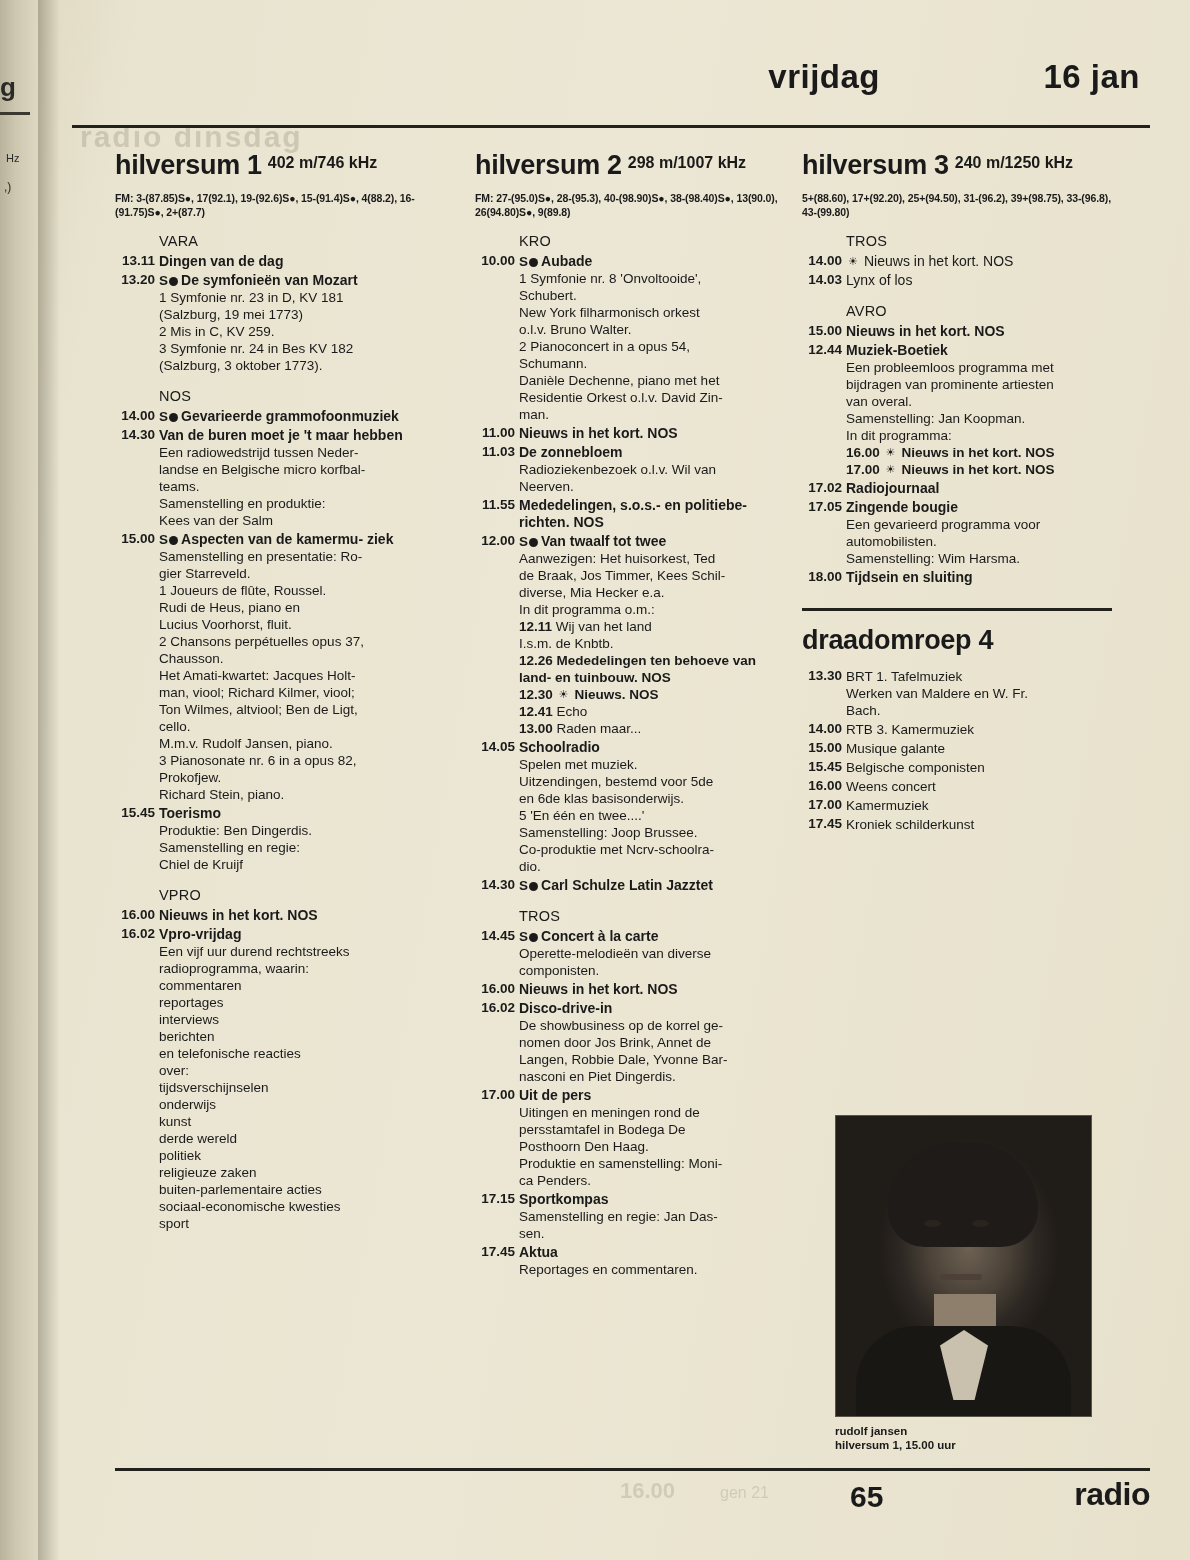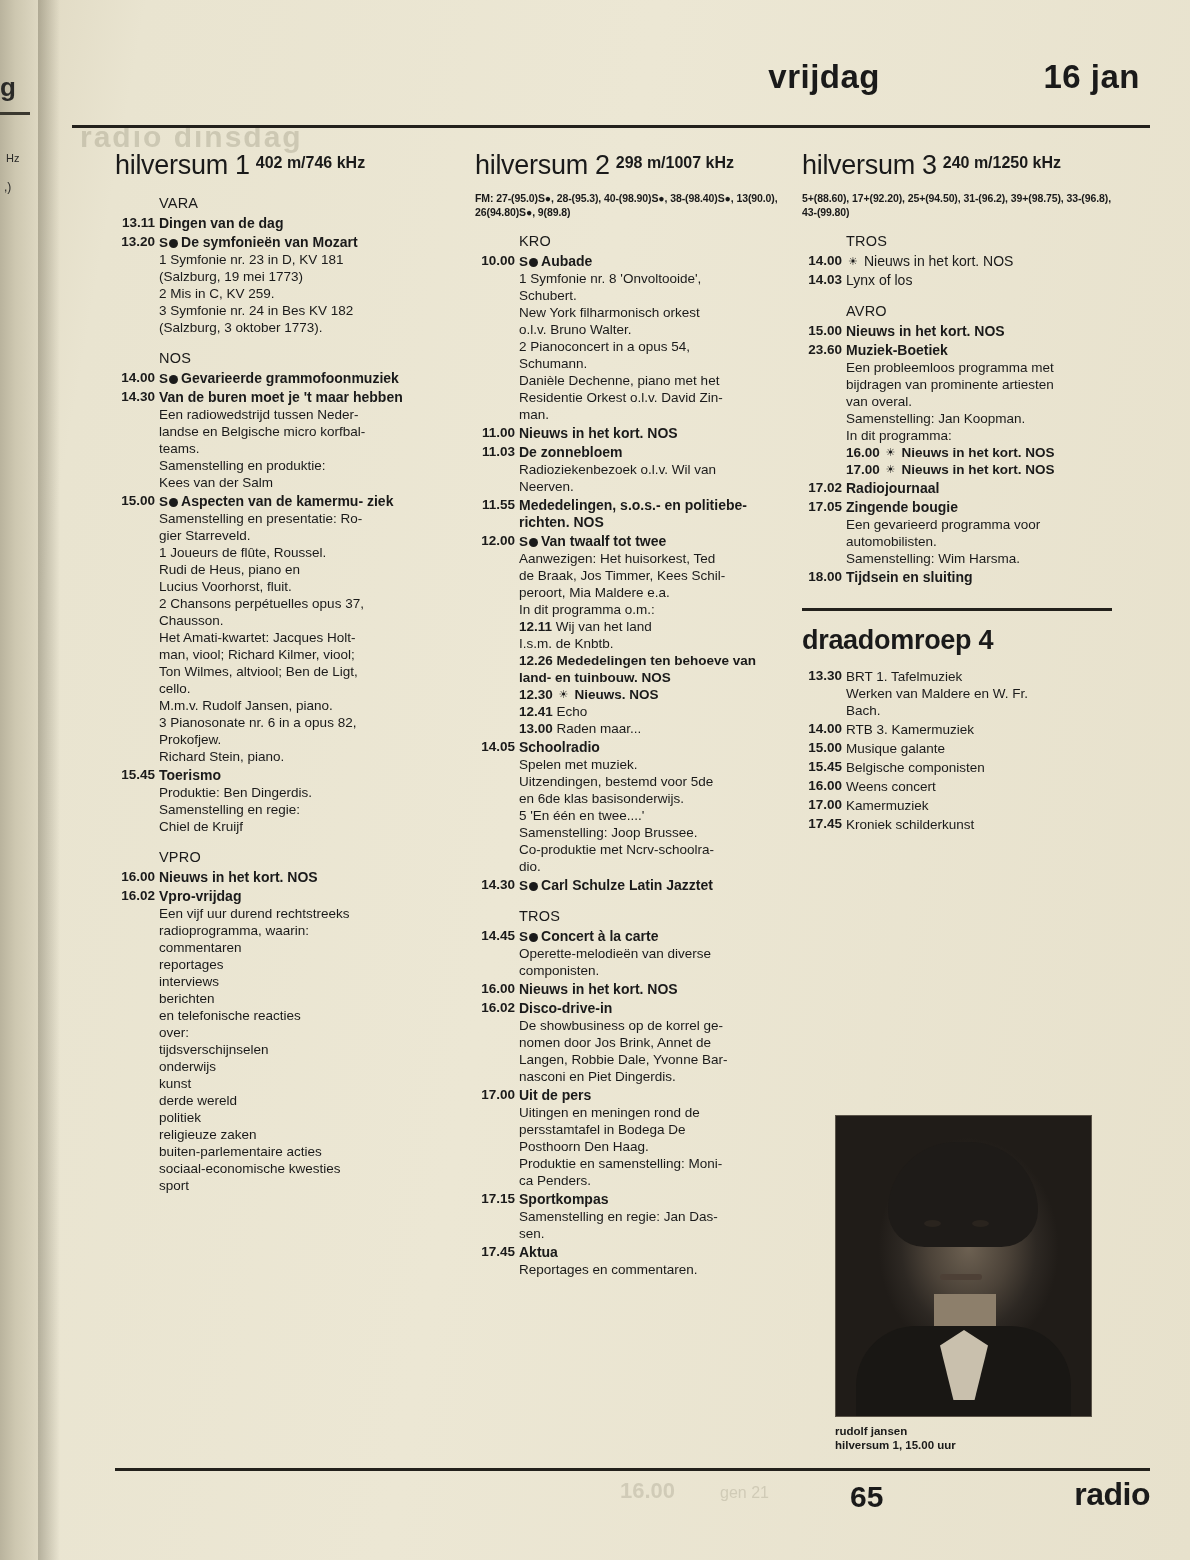--- a/index.html
+++ b/index.html
@@ -101,21 +101,21 @@
   .col {
     position: absolute;
     top: 150px;
   }
   .col1 { left: 55px;  width: 310px; }
   .col2 { left: 415px; width: 310px; }
   .col3 { left: 742px; width: 310px; }
 
   .station {
     font-size: 27px;
-    font-weight: normal;
+    font-weight: bold;
     letter-spacing: -0.3px;
     display: inline-block;
   }
   .station-wave {
     font-size: 16px;
     font-weight: bold;
     vertical-align: super;
     margin-left: 6px;
   }
   .fmline {
@@ -333,20 +333,21 @@
 
     <div class="header">
       <div class="ghost-title">radio dinsdag</div>
       <div class="header-day">vrijdag</div>
       <div class="header-date">16 jan</div>
     </div>
     <div class="rule-top"></div>
 
     <div class="col col1" id="col1">
         <div><span class="station">hilversum 1</span><span class="station-wave">402 m/746 kHz</span></div>
+        <div class="fmline">FM: 3-(87.85)S●, 17(92.1), 19-(92.6)S●, 15-(91.4)S●, 4(88.2), 16-(91.75)S●, 2+(87.7)</div>
         <div class="broadcaster">VARA</div>
         <div class="prog">
           <div class="time">13.11</div>
           <div class="ptitle">Dingen van de dag</div>
         </div>
         <div class="prog">
           <div class="time">13.20</div>
           <div class="ptitle"><span class="stereo">S<span class="dot"></span></span>De symfonieën van Mozart</div>
           <div class="pdesc">1 Symfonie nr. 23 in D, KV 181</div>
           <div class="pdesc">(Salzburg, 19 mei 1773)</div>
@@ -450,21 +451,21 @@
         </div>
         <div class="prog">
           <div class="time">11.55</div>
           <div class="ptitle">Mededelingen, s.o.s.- en politiebe- richten. NOS</div>
         </div>
         <div class="prog">
           <div class="time">12.00</div>
           <div class="ptitle"><span class="stereo">S<span class="dot"></span></span>Van twaalf tot twee</div>
           <div class="pdesc">Aanwezigen: Het huisorkest, Ted</div>
           <div class="pdesc">de Braak, Jos Timmer, Kees Schil-</div>
-          <div class="pdesc">peroort, Mia Maldere e.a.</div>
+          <div class="pdesc">diverse, Mia Hecker e.a.</div>
           <div class="pdesc">In dit programma o.m.:</div>
           <div class="inline-item"><span class="it">12.11  </span><span>Wij van het land</span></div>
           <div class="pdesc">I.s.m. de Knbtb.</div>
           <div class="inline-item"><span class="it">12.26  </span><span class="it">Mededelingen ten behoeve van land- en tuinbouw. NOS</span></div>
           <div class="inline-item"><span class="it">12.30  </span><span class="sun">☀</span><span class="it">Nieuws. NOS</span></div>
           <div class="inline-item"><span class="it">12.41  </span><span>Echo</span></div>
           <div class="inline-item"><span class="it">13.00  </span><span>Raden maar...</span></div>
         </div>
         <div class="prog">
           <div class="time">14.05</div>
@@ -532,21 +533,21 @@
         <div class="prog">
           <div class="time">14.03</div>
           <div class="ptitle light">Lynx of los</div>
         </div>
         <div class="broadcaster">AVRO</div>
         <div class="prog">
           <div class="time">15.00</div>
           <div class="ptitle">Nieuws in het kort. NOS</div>
         </div>
         <div class="prog">
-          <div class="time">23.60</div>
+          <div class="time">12.44</div>
           <div class="ptitle">Muziek-Boetiek</div>
           <div class="pdesc">Een probleemloos programma met</div>
           <div class="pdesc">bijdragen van prominente artiesten</div>
           <div class="pdesc">van overal.</div>
           <div class="pdesc">Samenstelling: Jan Koopman.</div>
           <div class="pdesc">In dit programma:</div>
           <div class="inline-item"><span class="it">16.00  </span><span class="sun">☀</span><span class="it">Nieuws in het kort. NOS</span></div>
           <div class="inline-item"><span class="it">17.00  </span><span class="sun">☀</span><span class="it">Nieuws in het kort. NOS</span></div>
         </div>
         <div class="prog">

